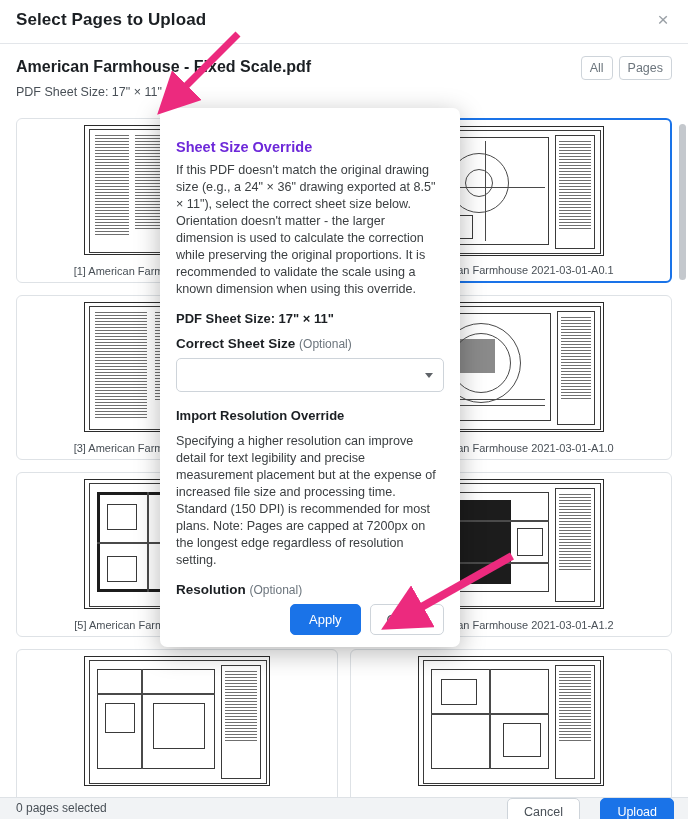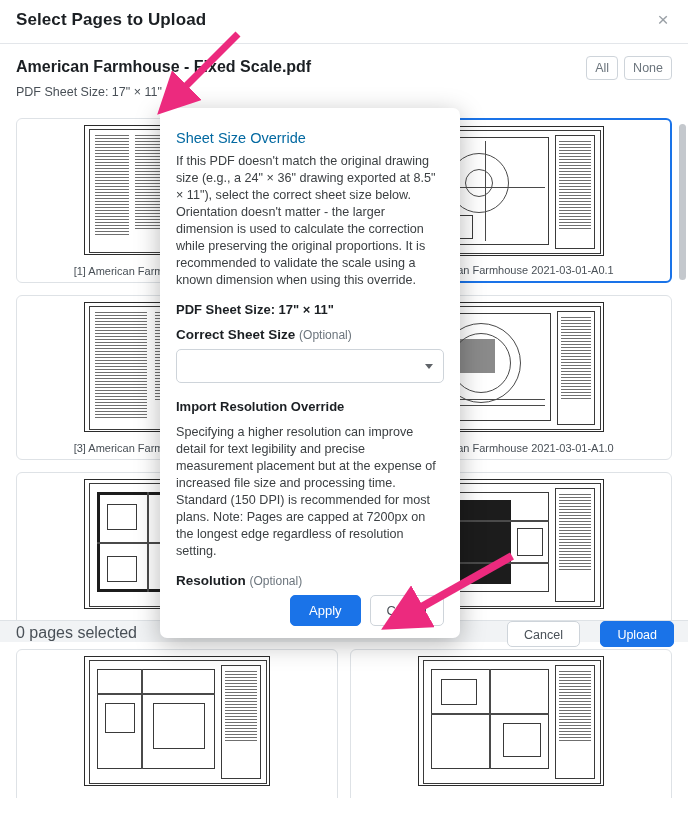--- a/index.html
+++ b/index.html
@@ -6,21 +6,21 @@
   html, body {
     margin: 0; padding: 0;
     width: 688px; height: 819px;
     font-family: "Liberation Sans", sans-serif;
     background: #ffffff;
     color: #212529;
     overflow: hidden;
   }
   #app {
     position: relative;
-    width: 688px; height: 642px;
+    width: 688px; height: 819px;
     background: #ffffff;
   }
 
   
   .modal-header {
     position: relative;
     height: 44px;
     padding: 10px 18px 0 16px;
     border-bottom: 1px solid #e3e6ea;
   }
@@ -168,21 +168,21 @@
   .footer {
     position: absolute;
     left: 0; right: 0; bottom: 0;
     height: 22px;
     background: #f1f3f5;
     border-top: 1px solid #dee2e6;
   }
   .footer-text {
     position: absolute;
     left: 16px; top: 3px;
-    font-size: 16px;
+    font-size: 12px;
     color: #495057;
   }
   .footer-btn {
     position: absolute;
     top: 0px;
     height: 26px;
     padding: 4px 16px;
     border-radius: 5px;
     font-size: 12.5px;
     cursor: pointer;
@@ -207,23 +207,23 @@
     left: 160px; top: 108px;
     width: 300px;
     background: #ffffff;
     border-radius: 7px;
     box-shadow: 0 6px 26px rgba(0,0,0,.28);
     padding: 14px 16px 12px 16px;
     z-index: 40;
   }
   .pop-h {
     font-size: 14.5px;
-    font-weight: normal;
-    color: #0369a1;
-    margin: 8px 0 7px 0;
+    font-weight: bold;
+    color: #6d28d9;
+    margin: 17px 0 7px 0;
   }
   .pop-p {
     font-size: 12.6px;
     line-height: 17px;
     color: #3c4043;
     margin: 0 0 13px 0;
   }
   .pop-sub {
     font-size: 13px;
     font-weight: bold;
@@ -304,21 +304,21 @@
 
   <div class="modal-header">
     <div class="modal-title">Select Pages to Upload</div>
     <div class="close-x">×</div>
   </div>
 
   <div class="file-bar">
     <div class="file-name">American Farmhouse - Fixed Scale.pdf</div>
     <div class="seg-buttons">
       <div class="seg-btn">All</div>
-      <div class="seg-btn">None</div>
+      <div class="seg-btn">Pages</div>
     </div>
   </div>
 
   <div class="sheet-size-line">
     <span>PDF Sheet Size: 17" × 11"</span>
     <span class="gear">
       <svg width="15" height="15" viewBox="0 0 24 24" fill="none" stroke="#5f6368" stroke-width="2">
         <circle cx="12" cy="12" r="3"></circle>
         <path d="M19.4 15a1.65 1.65 0 0 0 .33 1.82l.06.06a2 2 0 1 1-2.83 2.83l-.06-.06A1.65 1.65 0 0 0 15 19.4a1.65 1.65 0 0 0-1 1.51V21a2 2 0 1 1-4 0v-.09A1.65 1.65 0 0 0 9 19.4a1.65 1.65 0 0 0-1.82.33l-.06.06a2 2 0 1 1-2.83-2.83l.06-.06A1.65 1.65 0 0 0 4.6 15a1.65 1.65 0 0 0-1.51-1H3a2 2 0 1 1 0-4h.09A1.65 1.65 0 0 0 4.6 9a1.65 1.65 0 0 0-.33-1.82l-.06-.06a2 2 0 1 1 2.83-2.83l.06.06A1.65 1.65 0 0 0 9 4.6a1.65 1.65 0 0 0 1-1.51V3a2 2 0 1 1 4 0v.09A1.65 1.65 0 0 0 15 4.6a1.65 1.65 0 0 0 1.82-.33l.06-.06a2 2 0 1 1 2.83 2.83l-.06.06A1.65 1.65 0 0 0 19.4 9a1.65 1.65 0 0 0 1.51 1H21a2 2 0 1 1 0 4h-.09a1.65 1.65 0 0 0-1.51 1z"></path>
       </svg>

